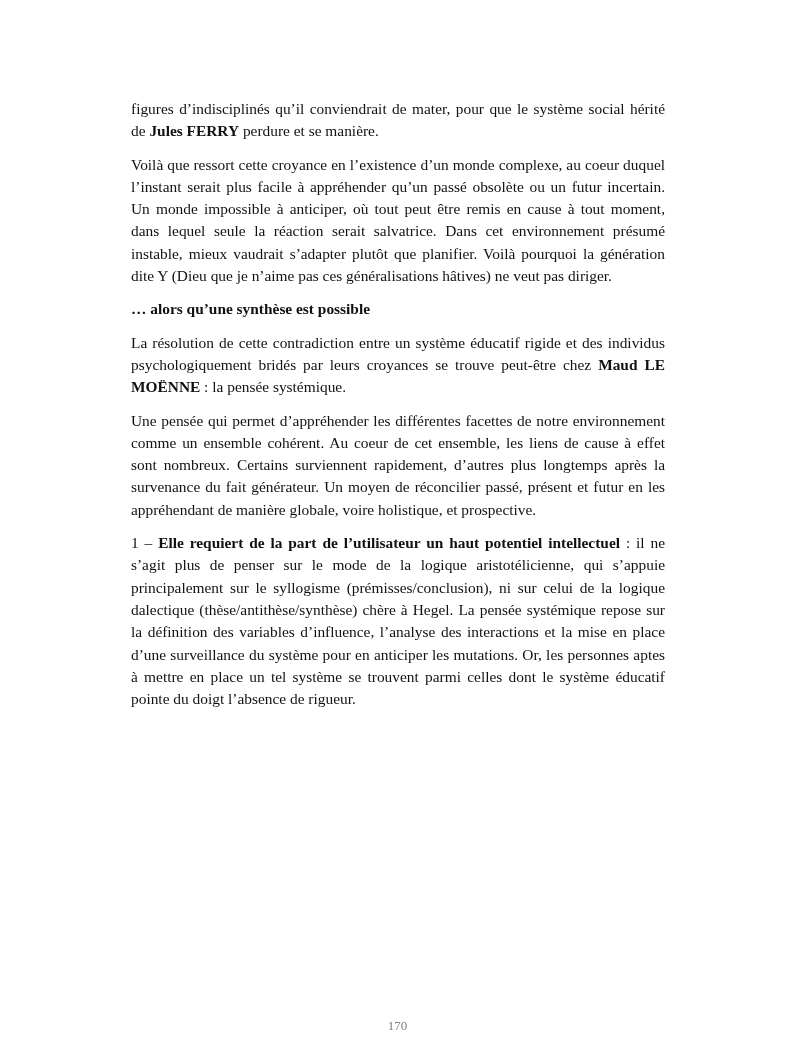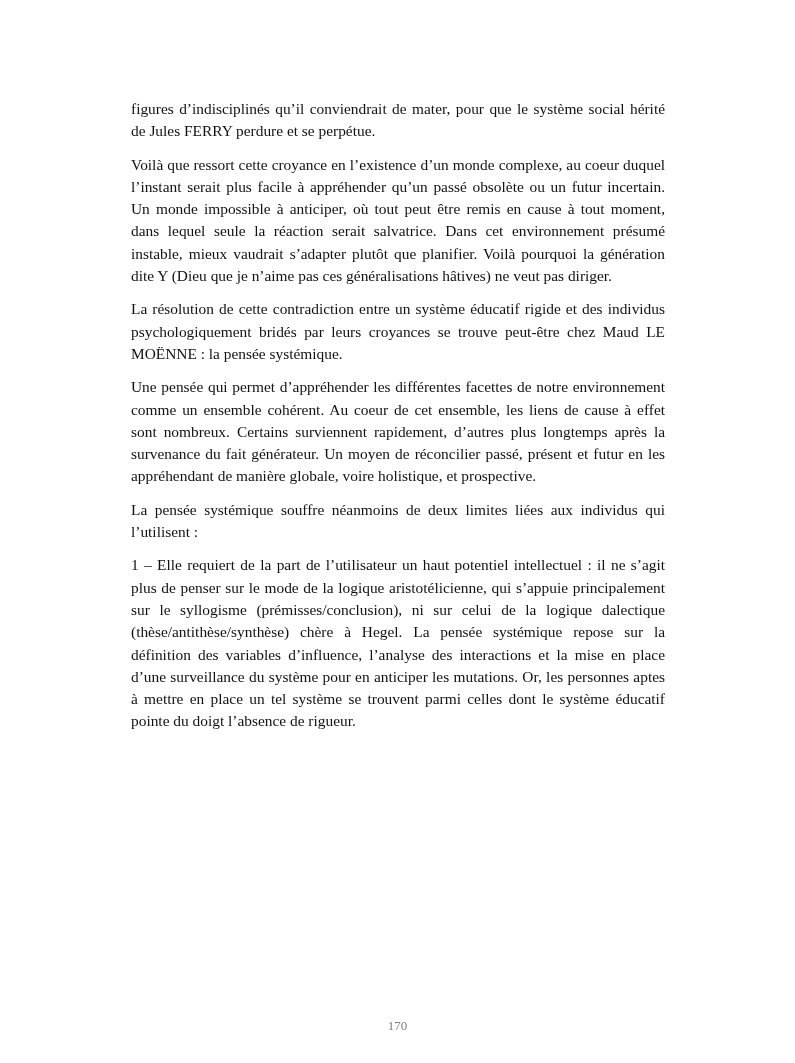--- a/index.html
+++ b/index.html
@@ -24,41 +24,41 @@
     p {
       margin: 0 0 11px 0;
       font-size: 15.4px;
       line-height: 22.3px;
       text-align: justify;
     }
     .heading {
       font-weight: bold;
       margin-bottom: 11px;
     }
-    b { font-weight: normal; }
+    b { font-weight: bold; }
     i { font-style: italic; }
     .page-number {
       position: absolute;
       left: 0;
       width: 795px;
       top: 1018px;
       text-align: center;
       font-size: 13px;
       color: #7f7f7f;
     }
   </style>
 </head>
 <body>
 
 <div class="page">
   <div id="before">
-      <p><span>figures d’indisciplinés qu’il conviendrait de mater, pour que le système social hérité de </span><b>Jules FERRY</b><span> perdure et se perpétue.</span></p>
+      <p><span>figures d’indisciplinés qu’il conviendrait de mater, pour que le système social hérité de </span><b>Jules FERRY</b><span> perdure et se manière.</span></p>
       <p><span>Voilà que ressort cette croyance en l’existence d’un monde complexe, au coeur duquel l’instant serait plus facile à appréhender qu’un passé obsolète ou un futur incertain. Un monde impossible à anticiper, où tout peut être remis en cause à tout moment, dans lequel seule la réaction serait salvatrice. Dans cet environnement présumé instable, mieux vaudrait s’adapter plutôt que planifier. Voilà pourquoi la génération dite Y (Dieu que je n’aime pas ces généralisations hâtives) ne veut pas diriger.</span></p>
     </div>
+  <p class="heading">… alors qu’une synthèse est possible</p>
   <div id="after">
       <p><span>La résolution de cette contradiction entre un système éducatif rigide et des individus psychologiquement bridés par leurs croyances se trouve peut-être chez </span><b>Maud LE MOËNNE</b><span> : la pensée systémique.</span></p>
       <p><span>Une pensée qui permet d’appréhender les différentes facettes de notre environnement comme un ensemble cohérent. Au coeur de cet ensemble, les liens de cause à effet sont nombreux. Certains surviennent rapidement, d’autres plus longtemps après la survenance du fait générateur. Un moyen de réconcilier passé, présent et futur en les appréhendant de manière globale, voire holistique, et prospective.</span></p>
-      <p><span>La pensée systémique souffre néanmoins de deux limites liées aux individus qui l’utilisent :</span></p>
       <p><span>1 – </span><b>Elle requiert de la part de l’utilisateur un haut potentiel intellectuel</b><span> : il ne s’agit plus de penser sur le mode de la logique aristotélicienne, qui s’appuie principalement sur le syllogisme (prémisses/conclusion), ni sur celui de la logique dalectique (thèse/antithèse/synthèse) chère à Hegel. La pensée systémique repose sur la définition des variables d’influence, l’analyse des interactions et la mise en place d’une surveillance du système pour en anticiper les mutations. Or, les personnes aptes à mettre en place un tel système se trouvent parmi celles dont le système éducatif pointe du doigt l’absence de rigueur.</span></p>
     </div>
 </div>
 
 <div class="page-number">170</div>
 
 </body></html>

